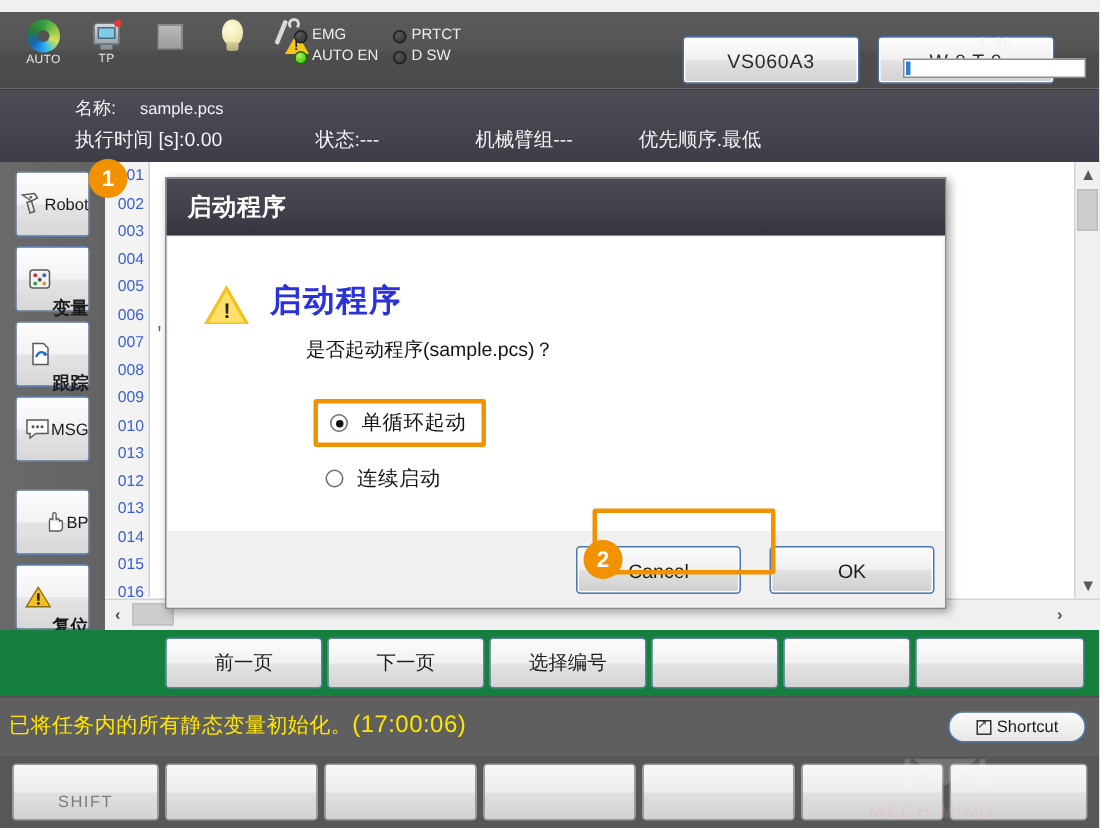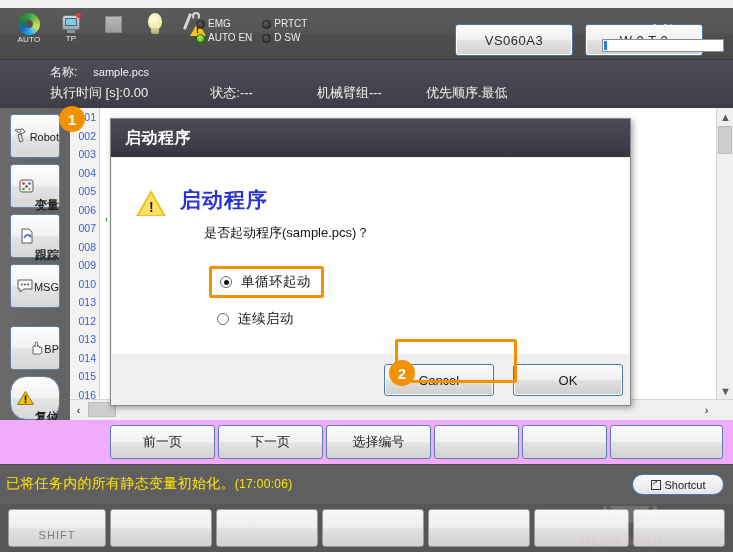--- a/index.html
+++ b/index.html
@@ -135,30 +135,30 @@
   .dbtn{position:absolute;top:9px;height:32px;width:110px;
     background:linear-gradient(to bottom,#fbfbfb 0%,#f0f0f0 48%,#e0e0e0 52%,#cfcfcf 100%);
     border:1px solid #4a7ab0;border-radius:3px;box-sizing:border-box;
     display:flex;align-items:center;justify-content:center;font-size:13px;color:#1c1c1c;
     box-shadow:inset 0 0 0 1px #ffffff;}
   #btn-cancel{left:272px;}
   #btn-ok{left:401px;}
   .okring{position:absolute;left:395px;top:339px;width:122px;height:44px;border:3px solid #f39200;border-radius:2px;box-sizing:border-box;z-index:5;}
 
   
-  .fnrow{position:absolute;left:0;top:420px;width:733px;height:44px;background:#f0abfc;}
+  .fnrow{position:absolute;left:0;top:420px;width:733px;height:44px;background:#15803d;}
   .fnbtn{position:absolute;top:5px;height:34px;
     background:linear-gradient(to bottom,#fbfbfb 0%,#f1f1f1 50%,#e3e3e3 52%,#d4d4d4 100%);
     border:1px solid #5f7fa8;border-radius:3px;box-sizing:border-box;
     display:flex;align-items:center;justify-content:center;font-size:13px;color:#1c1c1c;}
 
   
   .statusbar{position:absolute;left:0;top:464px;width:733px;height:40px;background:#5f5f5f;border-top:1px solid #4d4d4d;box-sizing:border-box;}
   .status-txt{position:absolute;left:6px;top:10px;font-size:14px;color:#ffe600;letter-spacing:0.3px;}
-  .status-txt .tm{font-size:12px;}
+  .status-txt .tm{font-size:16px;}
   .shortcut{position:absolute;right:9px;top:9px;width:92px;height:21px;
     background:linear-gradient(to bottom,#fbfbfb,#e6e6e6);border:1px solid #4a7ab0;border-radius:11px;box-sizing:border-box;
     display:flex;align-items:center;justify-content:center;font-size:11px;color:#1c1c1c;}
   .shortcut .sq{width:10px;height:10px;border:1px solid #333;box-sizing:border-box;margin-right:4px;position:relative;}
   .shortcut .sq:after{content:"↗";position:absolute;left:0px;top:-3px;font-size:8px;color:#333;line-height:10px;}
 
   
   .keyrow{position:absolute;left:0;top:504px;width:733px;height:48px;background:#575757;}
   .keybtn{position:absolute;top:5px;height:38px;
     background:linear-gradient(to bottom,#f7f7f7 0%,#ededed 50%,#e0e0e0 52%,#d2d2d2 100%);
@@ -328,21 +328,21 @@
       <div class="rl">MSG</div>
     </div>
     <div class="railbtn" style="top:218px;">
       <div class="ricon">
         <svg width="16" height="16" viewBox="0 0 16 16">
             <path d="M5 14 V7 q0 -1.2 1.1 -1.2 T7.2 7 V3 q0 -1.2 1.1 -1.2 T9.4 3 v4 q0 -1.2 1.1 -1.2 T11.6 7 v1 q0 -1 1 -1 t1 1 v4 q0 2 -2.4 2 Z" fill="#ffffff" stroke="#5b5b5b" stroke-width="0.9"></path>
           </svg>
       </div>
       <div class="rl">BP</div>
     </div>
-    <div class="railbtn" style="top:268px;border-radius:16px;">
+    <div class="railbtn" style="top:268px;">
       <div class="ricon">
         <svg width="19" height="16" viewBox="0 0 19 16">
             <path d="M9.5 1.5 L17.5 14.5 H1.5 Z" fill="#f3c11b" stroke="#8a6d0b" stroke-width="0.9"></path>
             <rect x="8.7" y="5.5" width="1.7" height="5" fill="#222"></rect>
             <rect x="8.7" y="11.4" width="1.7" height="1.7" fill="#222"></rect>
           </svg>
       </div>
       <div class="rl cjk">复位</div>
     </div>
   </div>

